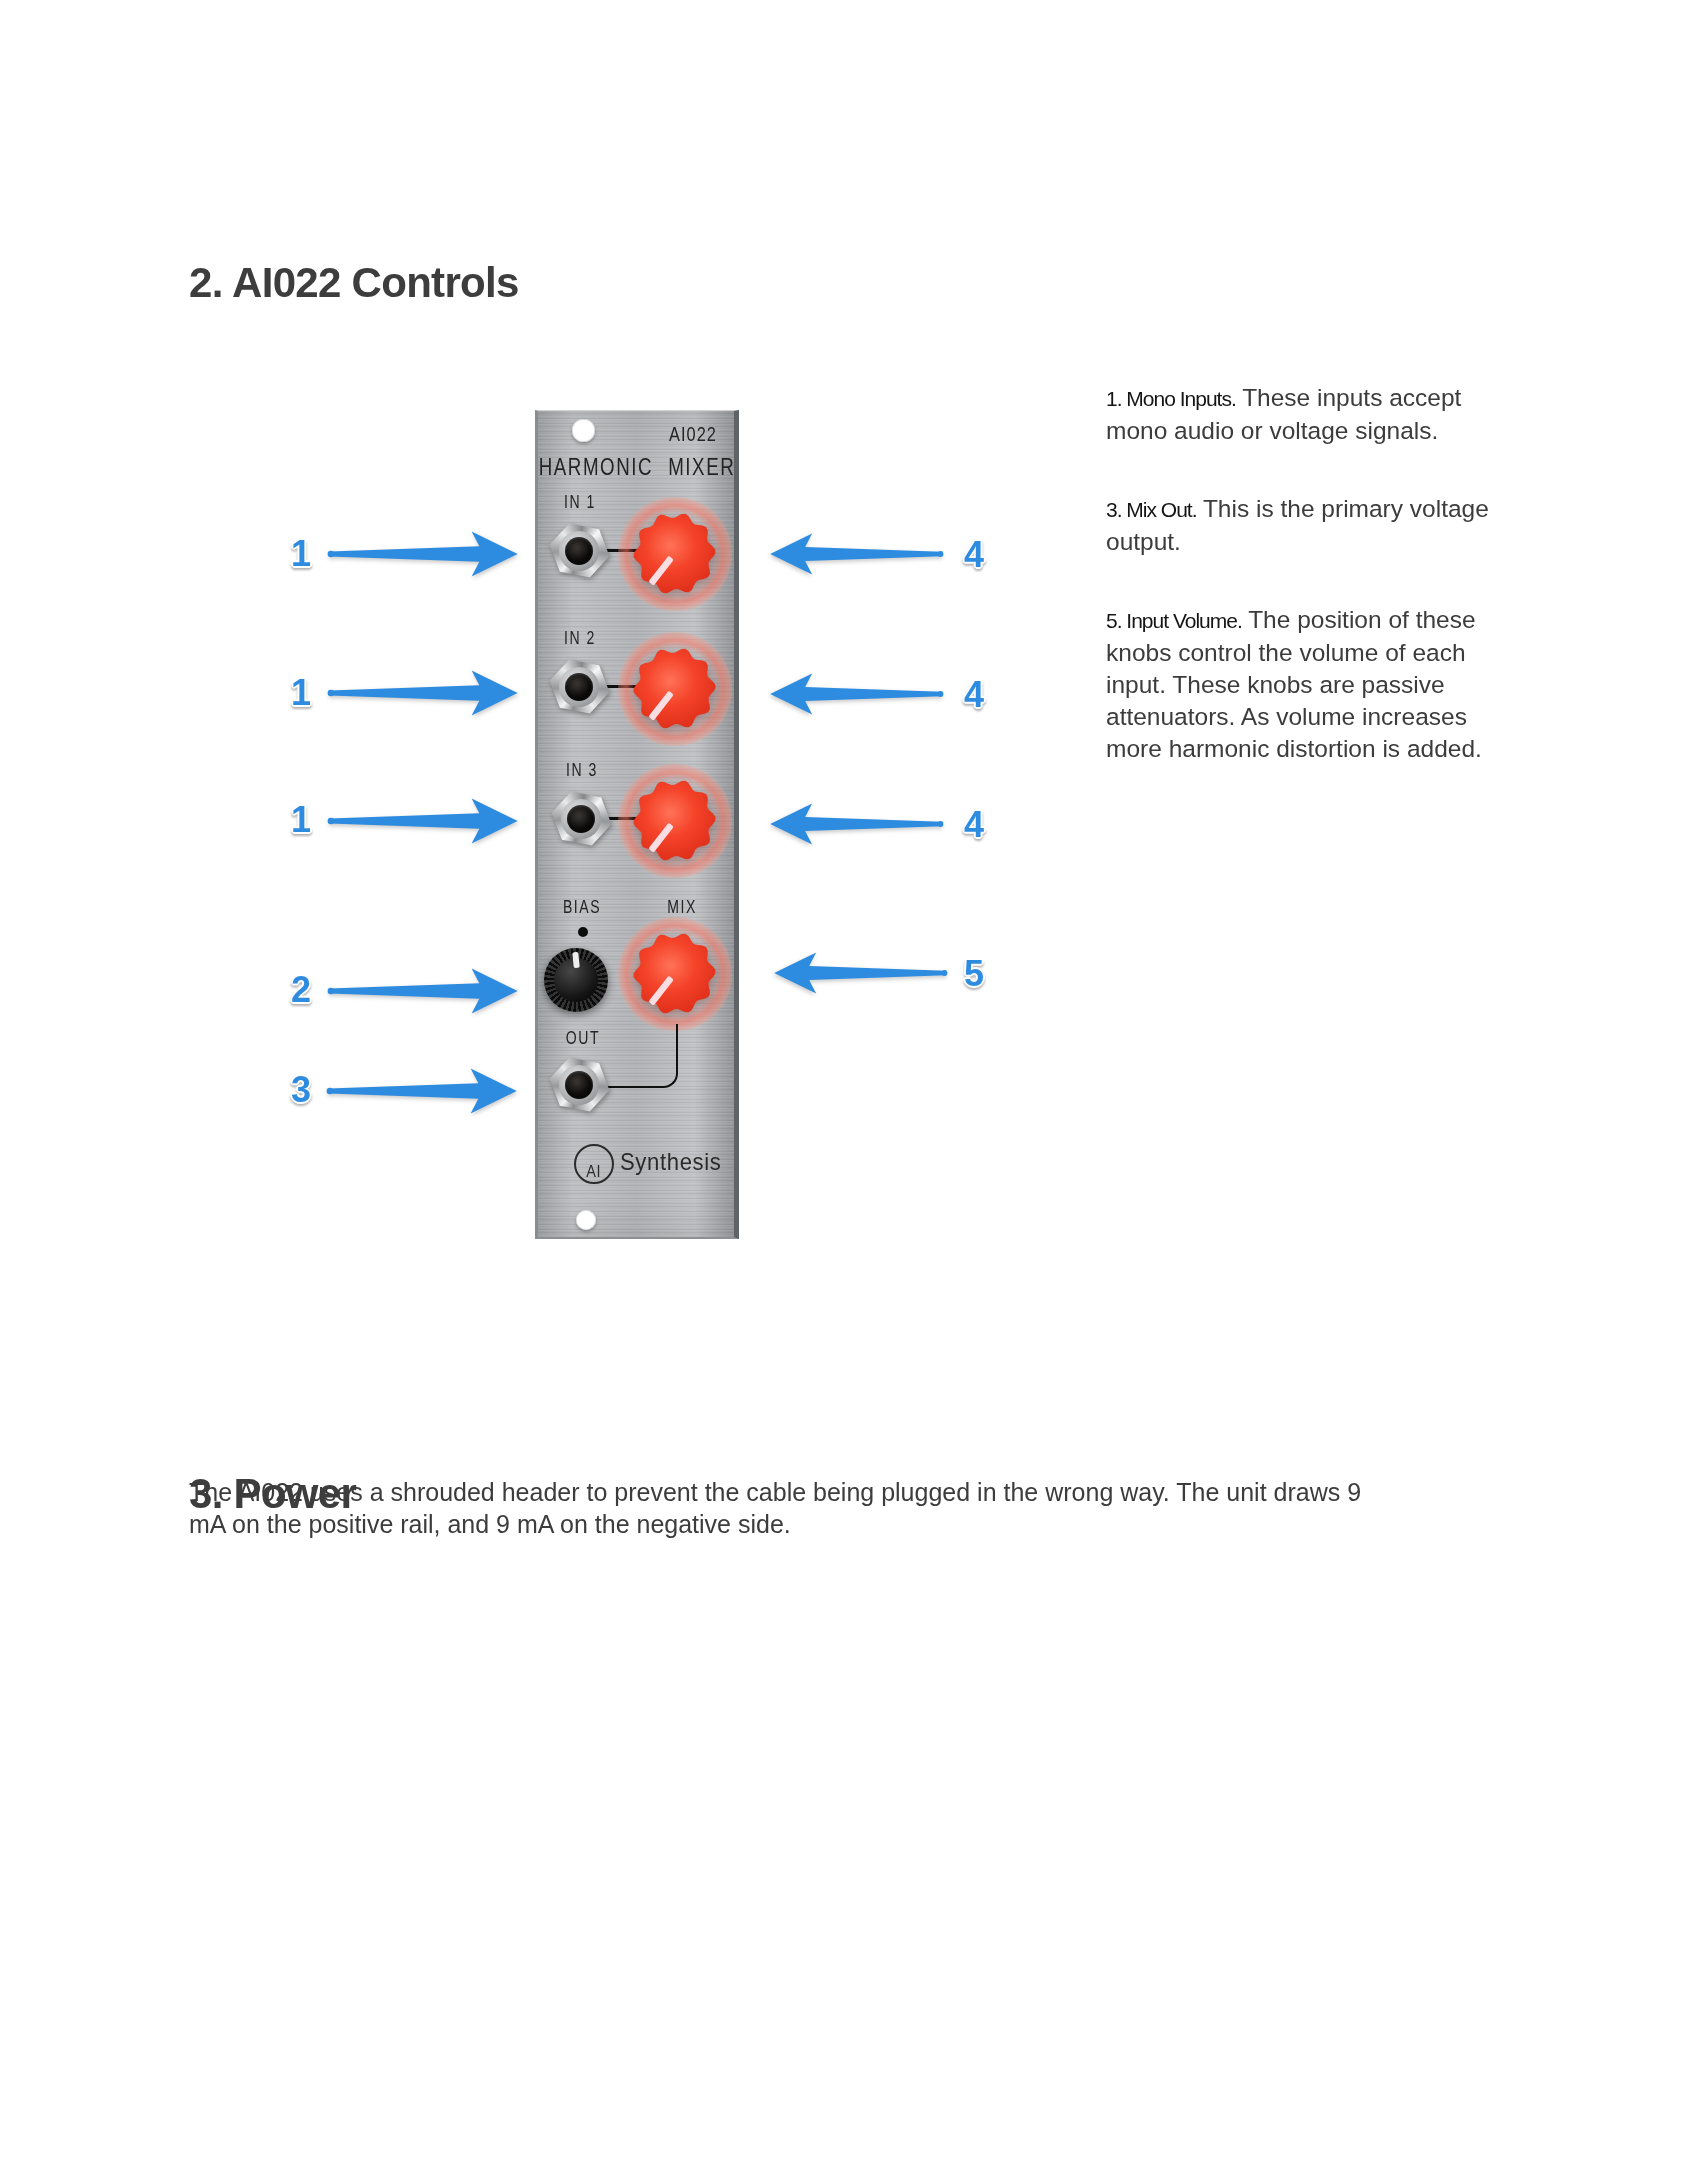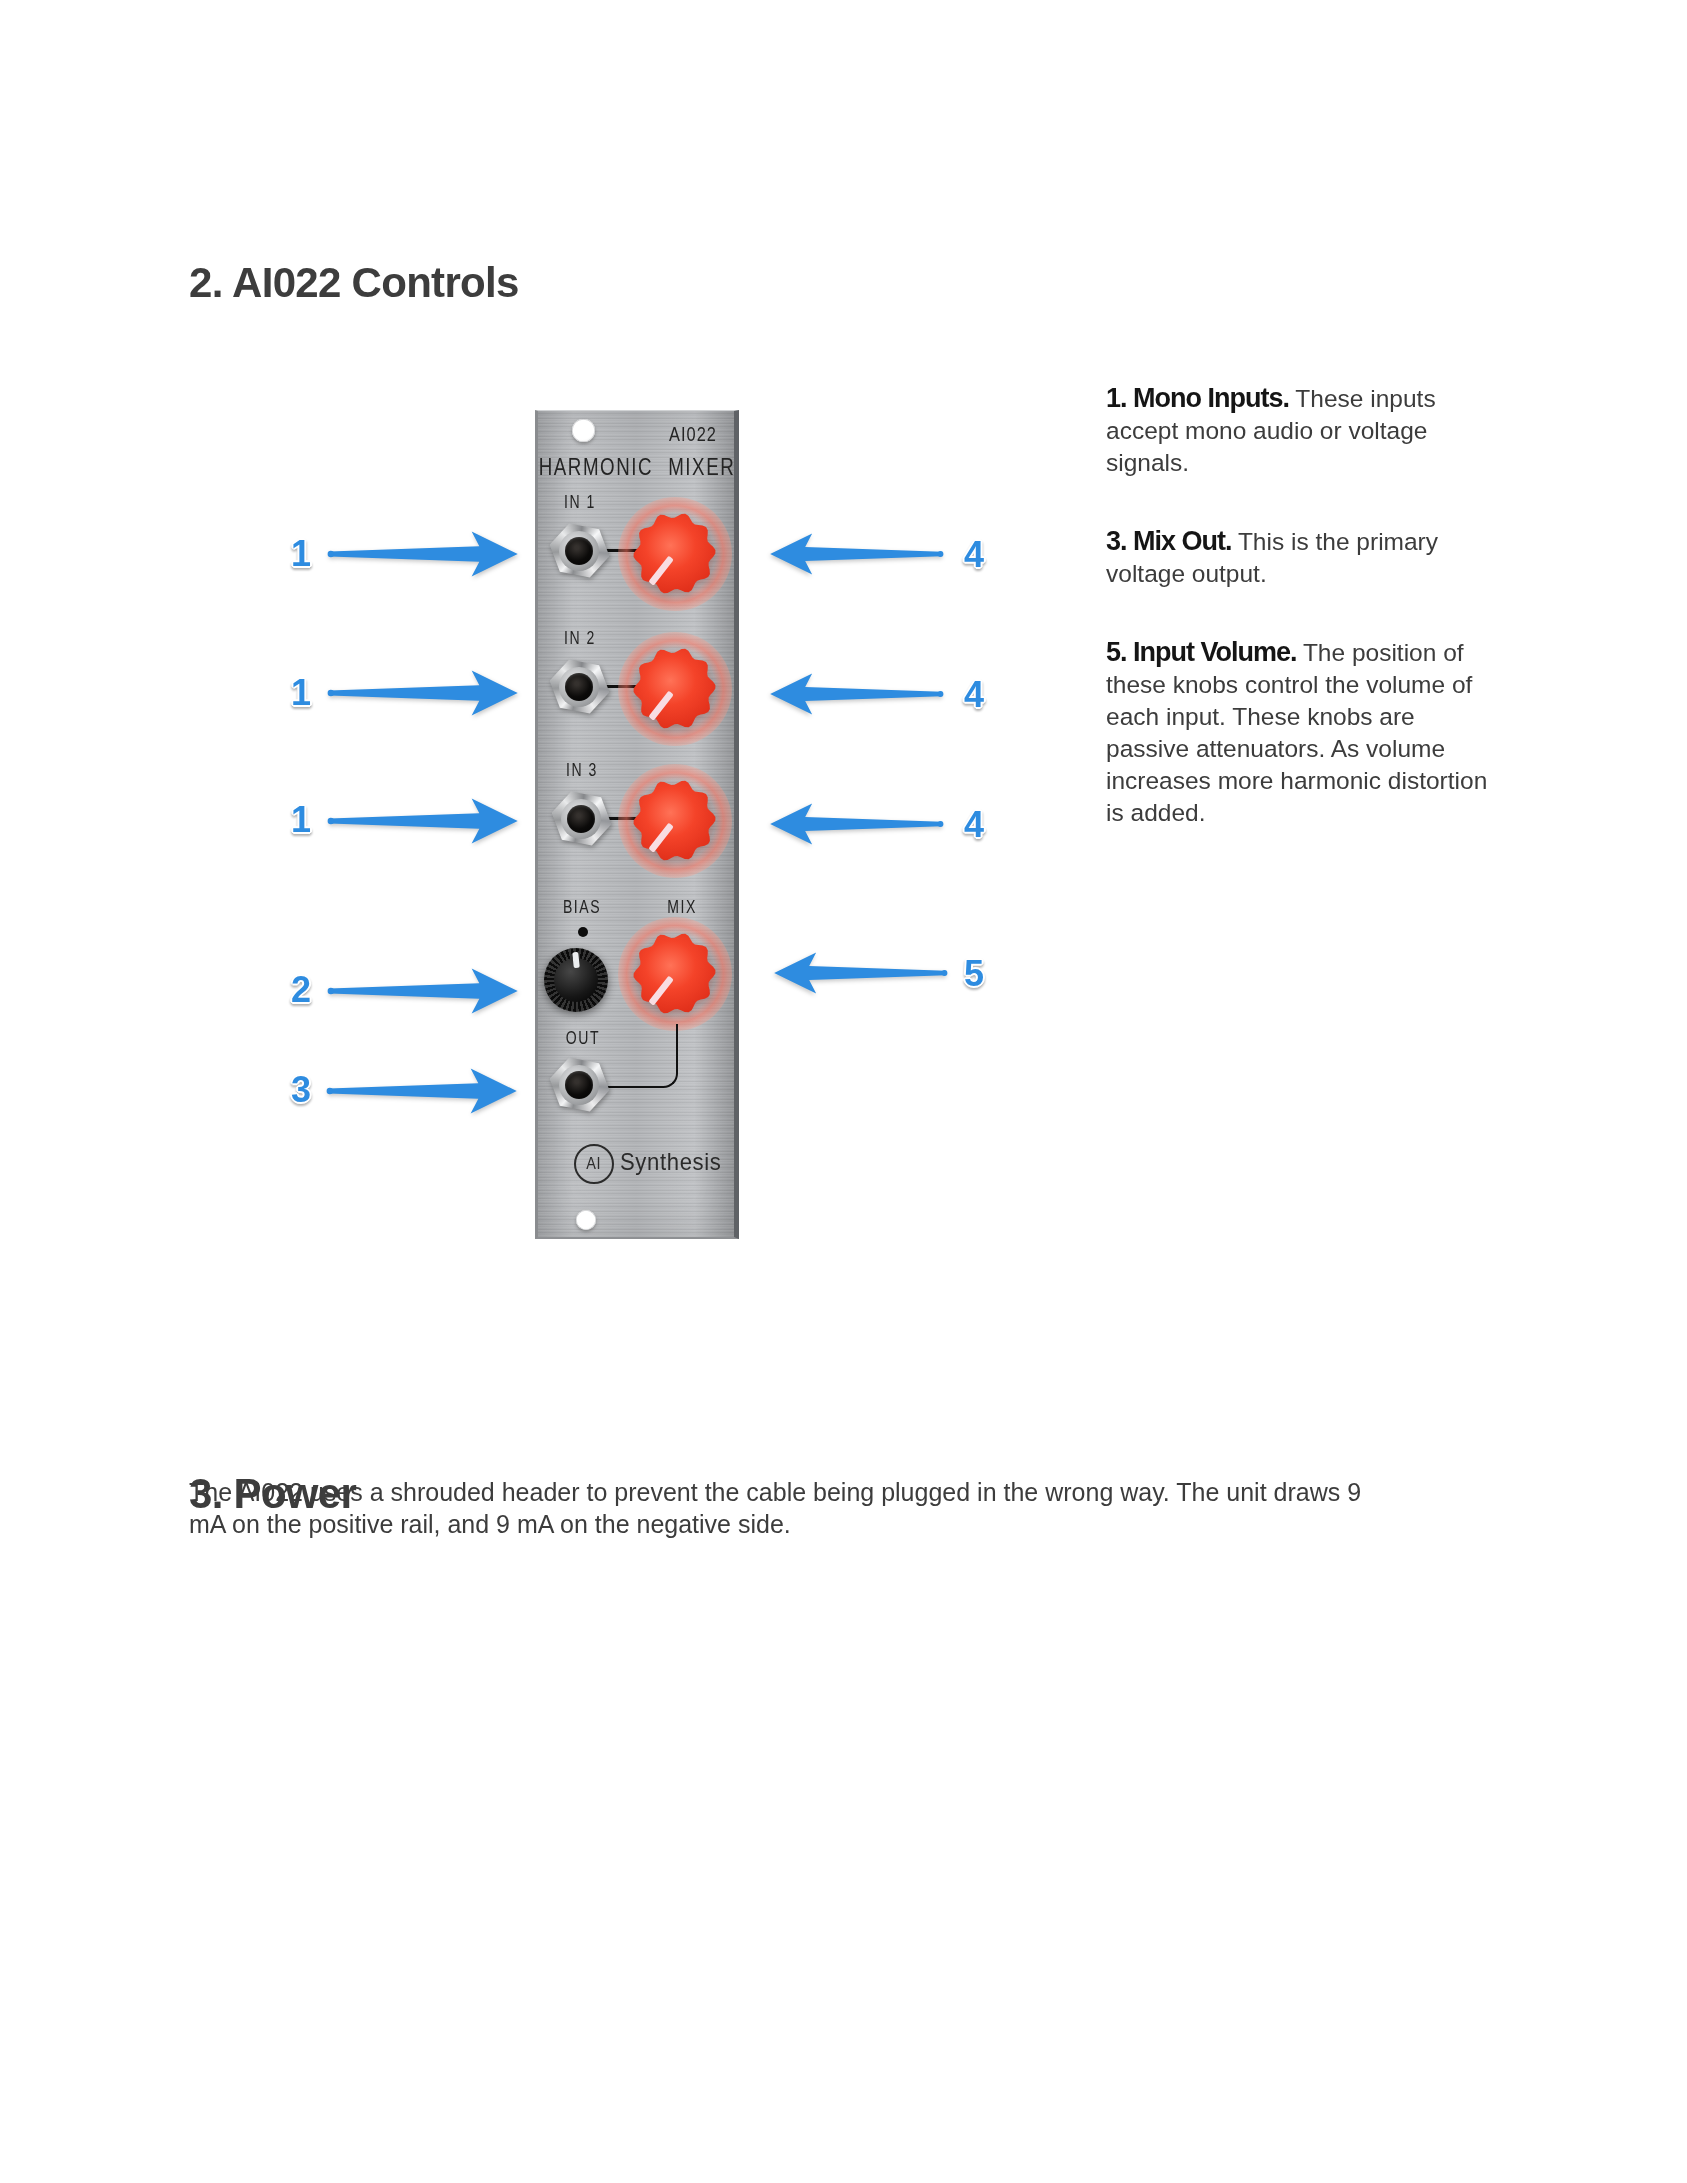--- a/index.html
+++ b/index.html
@@ -7,21 +7,21 @@
     width:1687px;height:2183px;background:#ffffff;position:relative;
     font-family:"Liberation Sans", sans-serif;overflow:hidden;
   }
   .abs{position:absolute;}
   .ni{user-select:none;}
 
   
   .h-main{font-size:42px;font-weight:700;color:#3d3d3d;letter-spacing:-0.7px;line-height:1;}
   .desc-col{left:1106px;top:382px;width:394px;}
   p.desc{margin:0 0 46px 0;font-size:24.5px;line-height:32px;color:#3c3c3c;}
-  .term{font-size:27px;font-weight:700;color:#151515;letter-spacing:-1px;text-align:center;}
+  .term{font-size:21px;font-weight:400;color:#151515;letter-spacing:-1px;text-align:center;}
   .body-par{font-size:25px;line-height:32px;color:#3c3c3c;margin:0;}
 
   
   .co-num{
     width:40px;text-align:center;font-size:36px;font-weight:700;color:#2e8ce0;
     text-shadow:-2px 0 #fff,2px 0 #fff,0 -2px #fff,0 2px #fff,
                 -1.3px -1.3px #fff,1.3px -1.3px #fff,-1.3px 1.3px #fff,1.3px 1.3px #fff;
     filter:drop-shadow(0.7px 2px 1.3px rgba(0,0,0,.30));
   }
   .arr{filter:drop-shadow(1.3px 2.6px 2px rgba(0,0,0,.22));}
@@ -66,21 +66,21 @@
   .bknob{width:64px;height:64px;border-radius:50%;
         background:repeating-conic-gradient(#0b0b0b 0deg 5deg,#343434 5deg 10deg);
         filter:drop-shadow(0 3.3px 4px rgba(0,0,0,.45));}
   .bcap{position:absolute;left:10px;top:10px;width:44px;height:44px;border-radius:50%;
         background:radial-gradient(circle at 38% 30%,#474747,#161616 62%,#000);}
   .bmark{position:absolute;left:29px;top:4px;width:6px;height:16px;border-radius:2px;background:#eceef0;transform:rotate(-6deg);}
   .bdot{width:10px;height:10px;border-radius:50%;background:#0d0d0d;}
 
   
   .logo-circ{width:36px;height:36px;border:2.6px solid #2b2b2b;border-radius:50%;
-        display:flex;align-items:center;justify-content:center;}
+        display:flex;align-items:flex-end;justify-content:center;}
   .logo-txt{font-size:17px;color:#2b2b2b;letter-spacing:0.7px;transform:scaleX(.85);}
   .brand-name{font-size:24px;color:#2b2b2b;letter-spacing:0.7px;transform:translate(0,-50%) scaleX(.92);transform-origin:left center;}
 
   
   .lwire{border-right:2.6px solid #101010;border-bottom:2.6px solid #101010;border-bottom-right-radius:14.6px;}
 </style>
 </head>
 <body>
 
 <svg width="0" height="0" style="position:absolute" aria-hidden="true">

